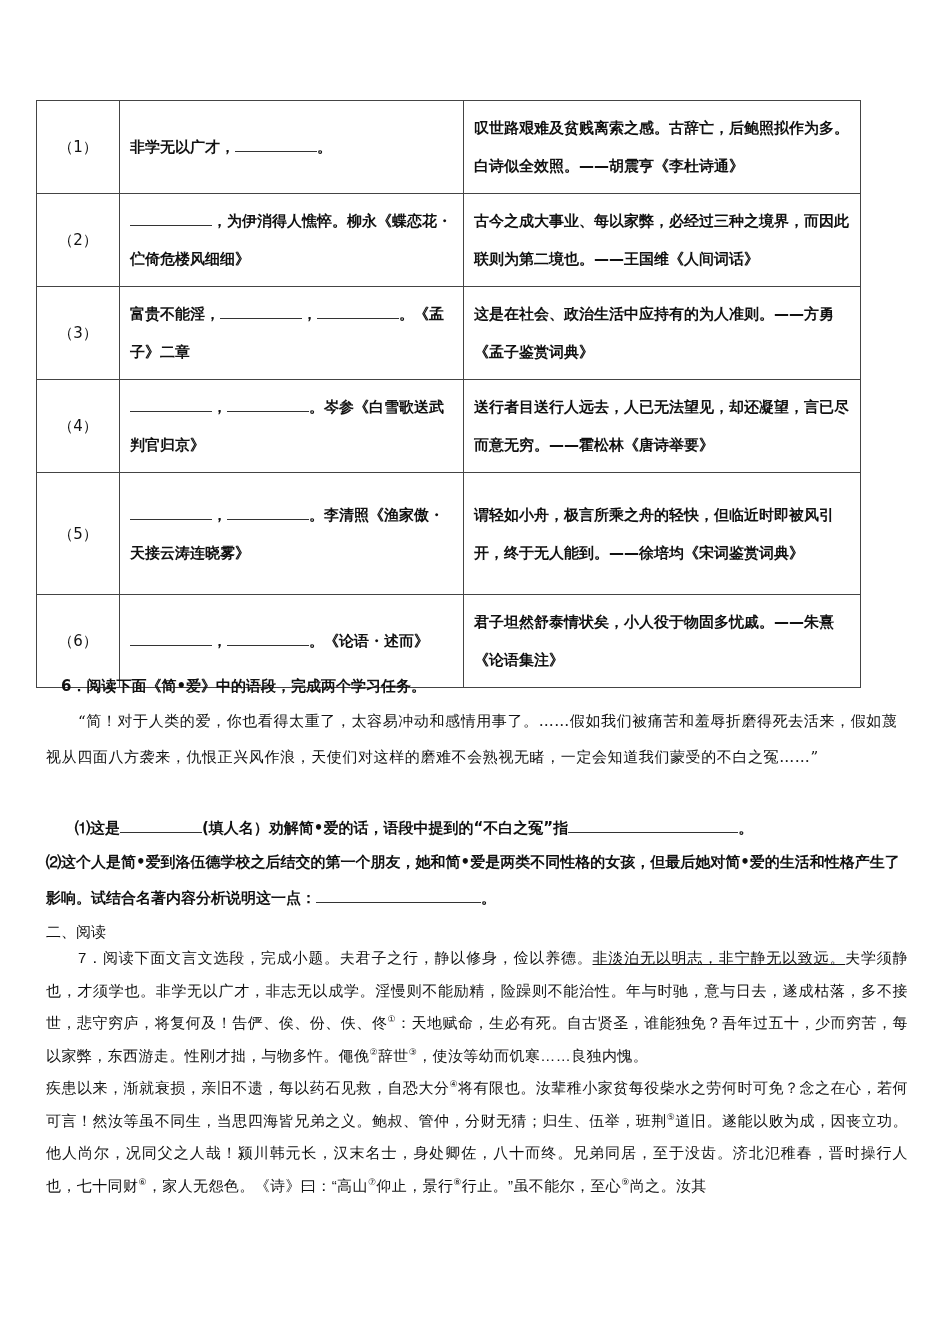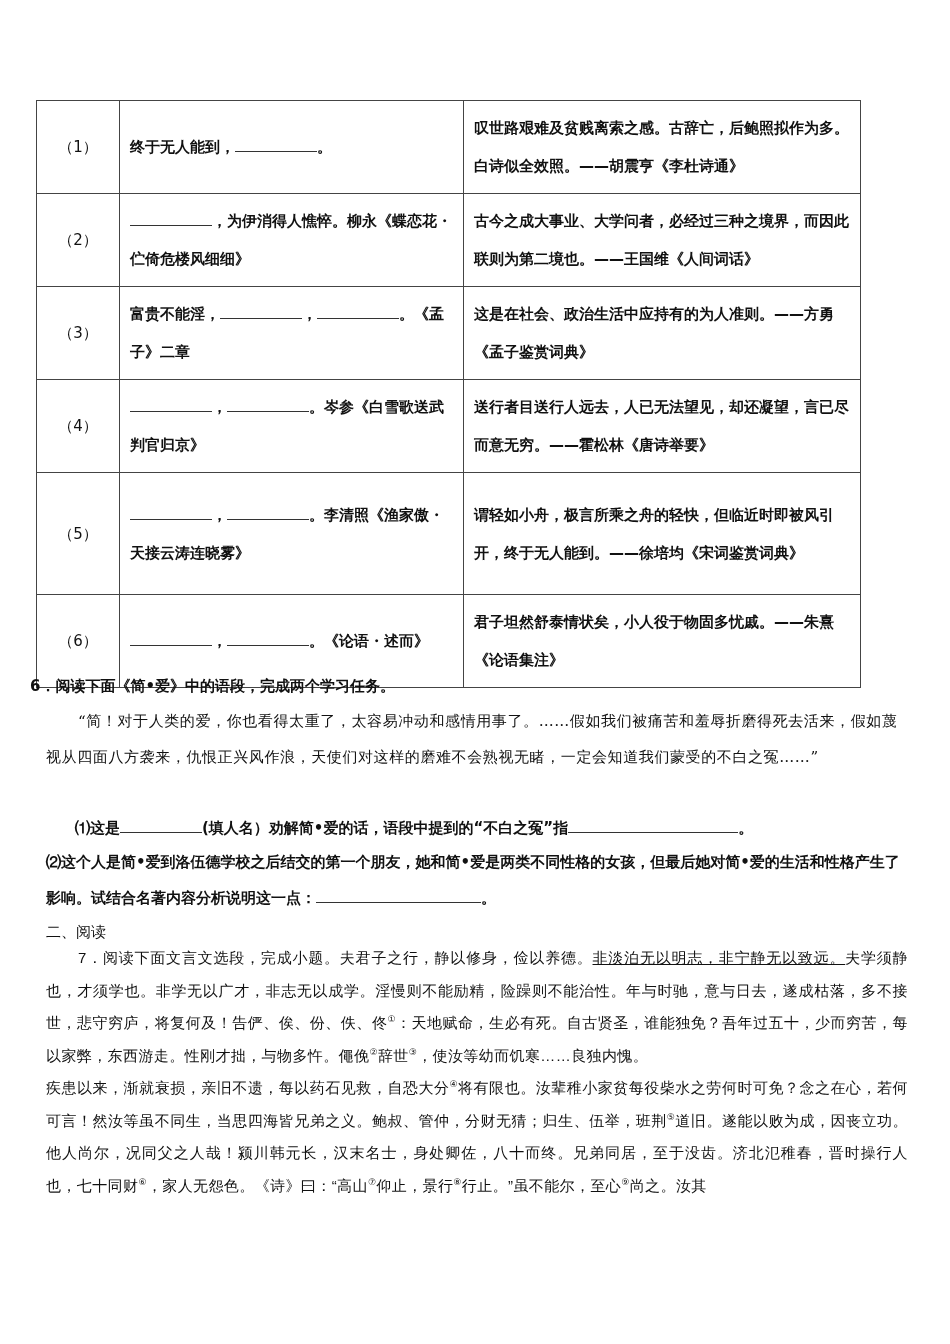--- a/index.html
+++ b/index.html
@@ -13,48 +13,48 @@
          font-size: 15px; line-height: 38px; padding: 8px 10px; font-weight: 600; }
   table.poem-table td.num { width: 62px; text-align: center; font-weight: 500; }
   table.poem-table td.blank-cell { width: 323px; }
   table.poem-table td.comment { width: 376px; }
   .r1 { height: 84px; } .r2 { height: 85px; } .r3 { height: 85px; }
   .r4 { height: 85px; } .r5 { height: 122px; } .r6 { height: 85px; }
   .blank { display: inline-block; border-bottom: 1px solid #333; width: 82px; height: 14px; vertical-align: baseline; }
   .blank.long { width: 170px; }
   .blank.xlong { width: 165px; }
 
-  .q6-title { position: absolute; left: 30px; top: 674px; font-size: 15px; font-weight: 600; line-height: 24px; }
+  .q6-title { position: absolute; left: 61px; top: 674px; font-size: 15px; font-weight: 600; line-height: 24px; }
   .quote { position: absolute; left: 46px; top: 703px; width: 860px; font-size: 15px;
            font-family: "DejaVu Serif", "Liberation Serif", serif; font-weight: 400; line-height: 36px; letter-spacing: 0.6px; }
   .quote .indent { display:inline-block; width: 32px; }
   .sub-q { position: absolute; left: 46px; font-size: 15px; font-weight: 600; line-height: 36px; width: 860px; }
   .sec-title { position: absolute; left: 46px; top: 920px; font-size: 15px; font-weight: 400; line-height: 24px; }
   .classical { position: absolute; left: 46px; top: 942px; width: 862px; font-size: 15px;
                font-family: Liberation Sans, sans-serif; line-height: 32.5px; text-align: justify; letter-spacing: 0.4px; }
   .classical .indent { display:inline-block; width: 32px; }
   .underlined { text-decoration: underline; }
   sup { font-size: 9px; line-height: 0; }
 </style>
 </head>
 <body>
 
 <div class="page">
 
   <table class="poem-table">
     <tbody>
         <tr class="r1">
       <td class="num">（1）</td>
-      <td class="blank-cell"><span>终于无人能到，</span><span class="blank"></span><span>。</span></td>
+      <td class="blank-cell"><span>非学无以广才，</span><span class="blank"></span><span>。</span></td>
       <td class="comment">叹世路艰难及贫贱离索之感。古辞亡，后鲍照拟作为多。白诗似全效照。——胡震亨《李杜诗通》</td>
     </tr>
     <tr class="r2">
       <td class="num">（2）</td>
       <td class="blank-cell"><span class="blank"></span><span>，为伊消得人憔悴。柳永《蝶恋花・伫倚危楼风细细》</span></td>
-      <td class="comment">古今之成大事业、大学问者，必经过三种之境界，而因此联则为第二境也。——王国维《人间词话》</td>
+      <td class="comment">古今之成大事业、每以家弊，必经过三种之境界，而因此联则为第二境也。——王国维《人间词话》</td>
     </tr>
     <tr class="r3">
       <td class="num">（3）</td>
       <td class="blank-cell"><span>富贵不能淫，</span><span class="blank"></span><span>，</span><span class="blank"></span><span>。《孟子》二章</span></td>
       <td class="comment">这是在社会、政治生活中应持有的为人准则。——方勇《孟子鉴赏词典》</td>
     </tr>
     <tr class="r4">
       <td class="num">（4）</td>
       <td class="blank-cell"><span class="blank"></span><span>，</span><span class="blank"></span><span>。岑参《白雪歌送武判官归京》</span></td>
       <td class="comment">送行者目送行人远去，人已无法望见，却还凝望，言已尽而意无穷。——霍松林《唐诗举要》</td>

